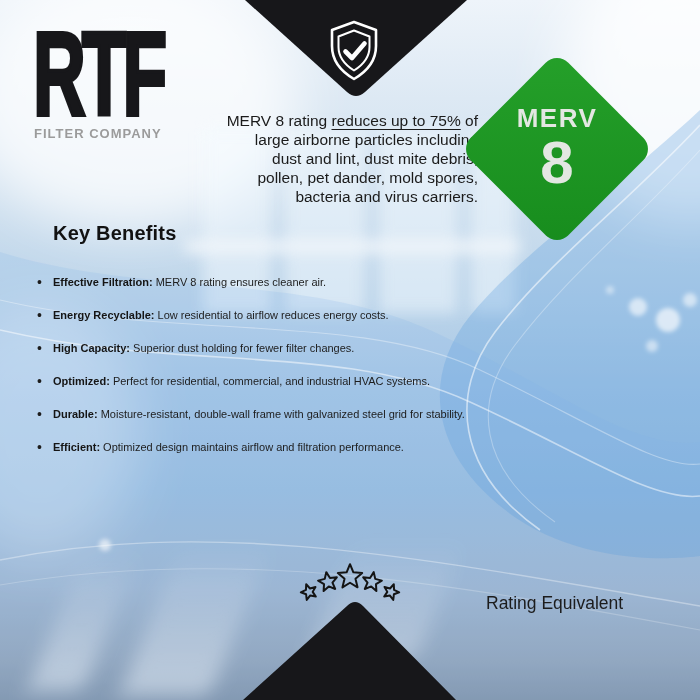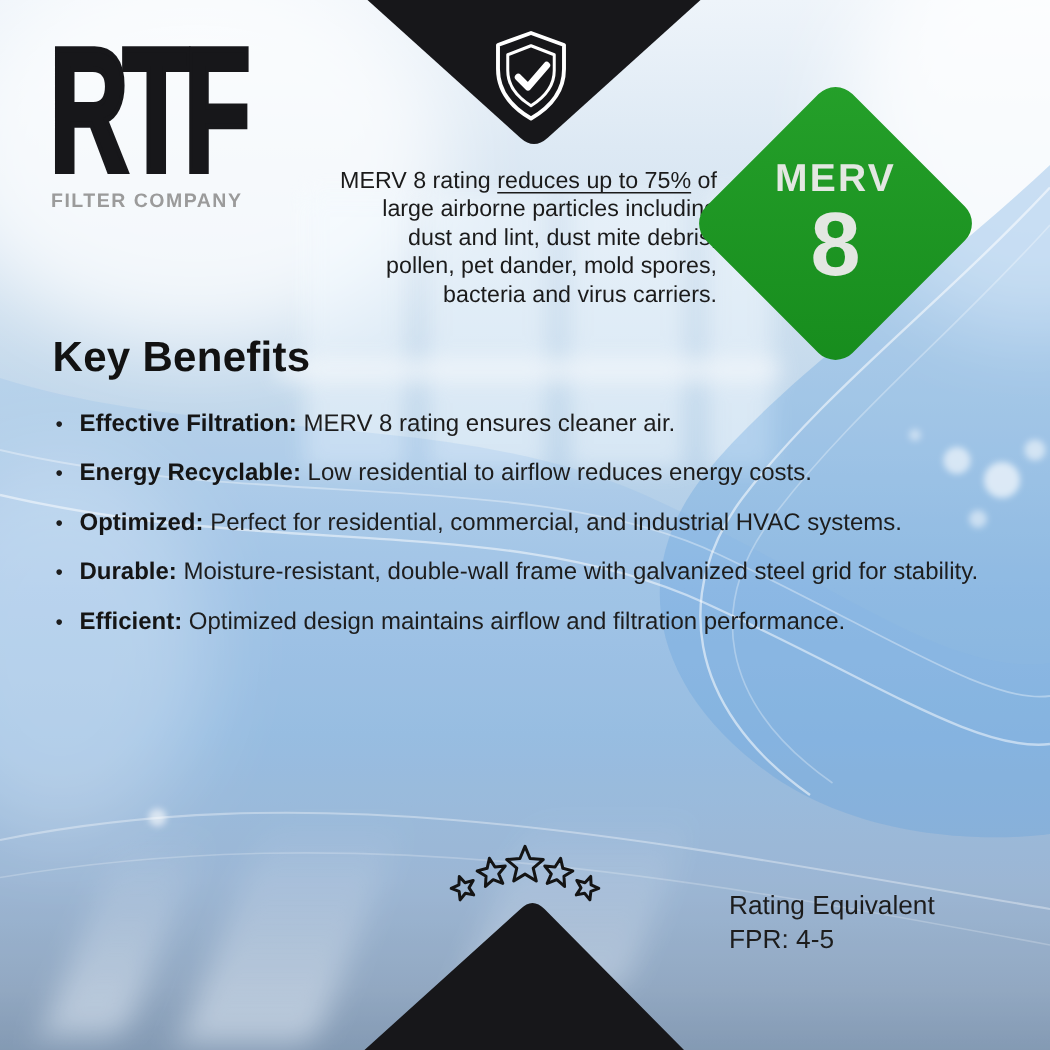--- a/index.html
+++ b/index.html
@@ -20,22 +20,22 @@
   
   .logo{position:absolute;left:33px;top:26px;}
   .logo-text{font-weight:900;font-size:118px;line-height:0.82;letter-spacing:-0.055em;color:#17171a;-webkit-text-stroke:4px #17171a;transform:scaleX(0.62);transform-origin:left top;}
   .logo-tag{position:absolute;left:1px;top:100px;font-size:13px;font-weight:700;letter-spacing:1px;color:#9b9b9b;white-space:nowrap;}
   .intro{position:absolute;left:226px;top:111px;width:252px;text-align:right;font-size:15.5px;line-height:19px;color:#1b1b1b;}
   .intro .u{text-decoration:underline;text-underline-offset:3px;}
   .diamond{position:absolute;left:488px;top:80px;width:138px;height:138px;border-radius:16px;transform:rotate(45deg);background:linear-gradient(135deg,#25a02a,#178c1d);z-index:5;}
   .diamond-inner{position:absolute;left:0;top:0;width:138px;height:138px;transform:rotate(-45deg);display:flex;flex-direction:column;align-items:center;justify-content:center;color:#e3e7e2;}
   .diamond-label{font-size:26px;font-weight:800;letter-spacing:1.5px;line-height:1;}
   .diamond-value{font-size:60px;font-weight:800;line-height:1;margin-top:2px;}
-  .kb-heading{position:absolute;left:35px;top:222px;font-size:28px;font-weight:800;color:#121212;letter-spacing:0.2px;}
-  .kb-list{position:absolute;left:35px;top:266px;width:648px;margin:0;padding:0;list-style:none;font-size:16px;color:#1d1d1d;}
+  .kb-heading{position:absolute;left:53px;top:222px;font-size:20px;font-weight:800;color:#121212;letter-spacing:0.2px;}
+  .kb-list{position:absolute;left:35px;top:266px;width:648px;margin:0;padding:0;list-style:none;font-size:11px;color:#1d1d1d;}
   .kb-list li{position:relative;padding-left:18px;line-height:33px;}
   .kb-list li::before{content:"•";position:absolute;left:2px;top:0;font-size:14px;color:#1d1d1d;}
   .kb-list b{font-weight:700;color:#151515;}
   .rating{position:absolute;left:486px;top:592px;color:#1c1c1c;font-size:17.5px;line-height:23px;}
   .rating .rt{font-weight:400;}
   svg{display:block;}
 </style>
 </head>
 <body>
 
@@ -123,23 +123,23 @@
     <div class="diamond-inner">
       <div class="diamond-label">MERV</div>
       <div class="diamond-value">8</div>
     </div>
   </div>
 
   <div class="kb-heading">Key Benefits</div>
   <ul class="kb-list">
     <li><b>Effective Filtration:</b><span> MERV 8 rating ensures cleaner air.</span></li>
     <li><b>Energy Recyclable:</b><span> Low residential to airflow reduces energy costs.</span></li>
+    <li><b>High Capacity:</b><span> Superior dust holding for fewer filter changes.</span></li>
     <li><b>Optimized:</b><span> Perfect for residential, commercial, and industrial HVAC systems.</span></li>
     <li><b>Durable:</b><span> Moisture-resistant, double-wall frame with galvanized steel grid for stability.</span></li>
     <li><b>Efficient:</b><span> Optimized design maintains airflow and filtration performance.</span></li>
   </ul>
 
   <div class="rating">
     <div class="rt">Rating Equivalent</div>
-    <div>FPR: 4-5</div>
   </div>
 
 </div>
 
 </body></html>

